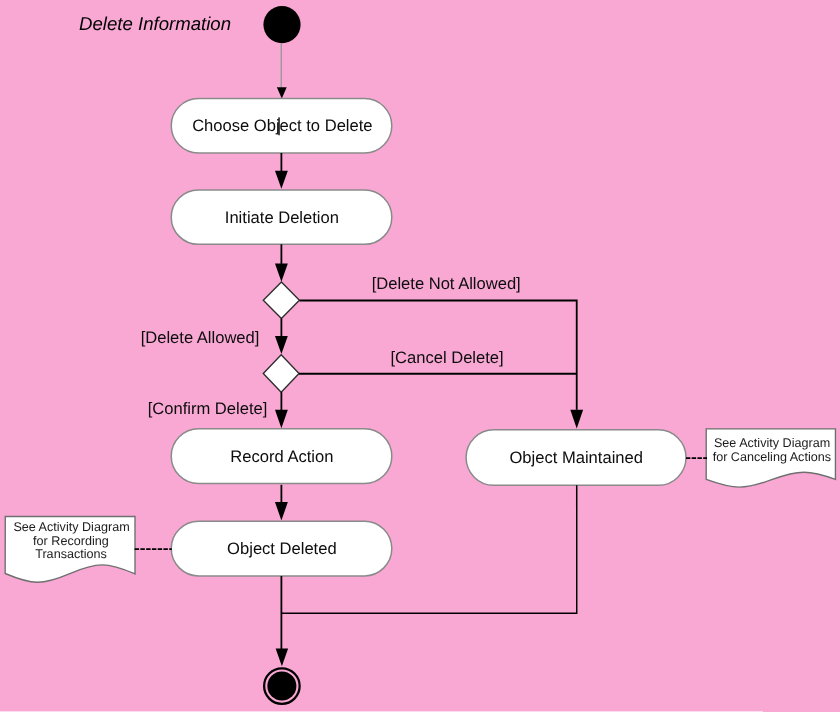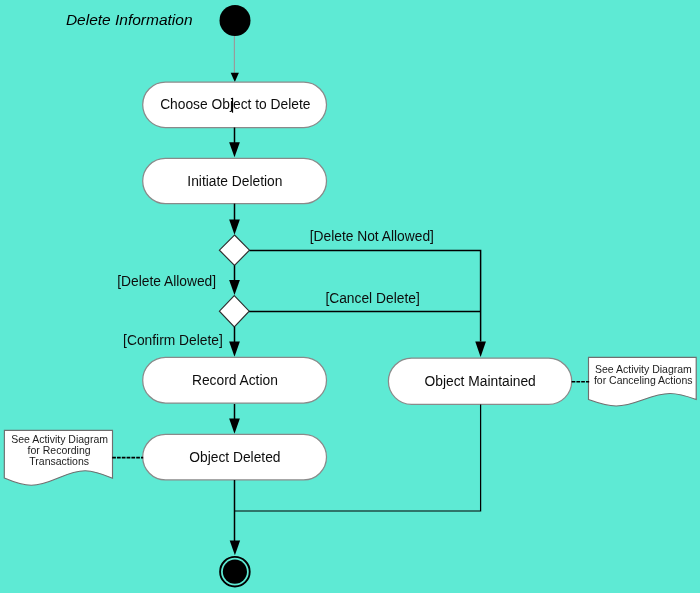--- a/index.html
+++ b/index.html
@@ -1,17 +1,17 @@
 <!DOCTYPE html>
 <html><head>
 <meta charset="utf-8">
 <style>
   html,body{margin:0;padding:0;background:#ffffff;}
   *{-webkit-font-smoothing:antialiased;}
-  #page{position:relative;width:700px;height:593px;background:#5eead4;overflow:hidden;
+  #page{position:relative;width:700px;height:593px;background:#f9a8d4;overflow:hidden;
         font-family:"Liberation Sans",sans-serif;}
   svg{display:block;}
   .title{font-family:"Liberation Sans",sans-serif;font-size:15.5px;font-style:italic;fill:#000;}
   .lbl{font-family:"Liberation Sans",sans-serif;font-size:13.8px;fill:#0d0d0d;}
   .note-t{font-family:"Liberation Sans",sans-serif;font-size:10.5px;fill:#1c1c1c;}
   .act{fill:#fff;stroke:#8a8a8a;stroke-width:1.25;}
   .dia{fill:#fff;stroke:#2e2e2e;stroke-width:1.15;}
   .note{fill:#fff;stroke:#6f6f6f;stroke-width:1.15;}
   .thin{stroke:#9a9a9a;stroke-width:1.15;fill:none;}
   .thick{stroke:#000;stroke-width:1.5;fill:none;}

